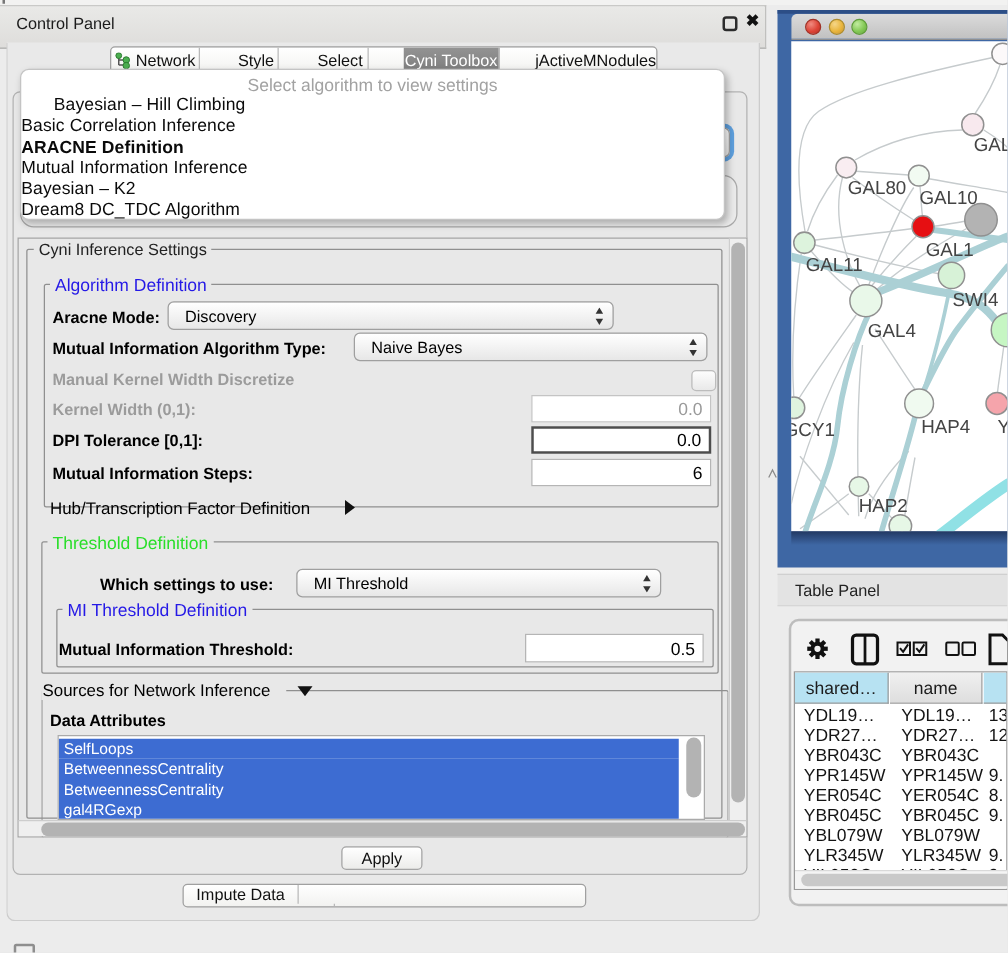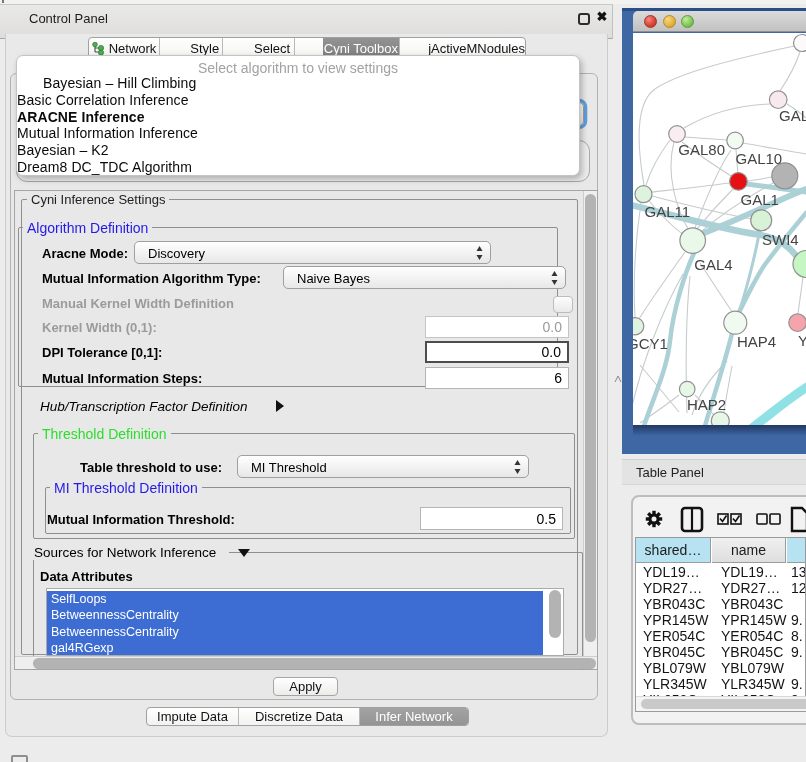--- a/index.html
+++ b/index.html
@@ -5,21 +5,21 @@
 * { margin:0; padding:0; box-sizing:border-box; }
 html,body { width:806px; height:762px; overflow:hidden; }
 body { font-family:"Liberation Sans", sans-serif; background:#ececec; position:relative; }
 #app { position:absolute; left:0; top:0; width:806px; height:762px; }
 .abs { position:absolute; }
 
 
 #cp-title { left:0; top:4px; width:613px; height:35px;
   background:linear-gradient(#e9e9e7,#dedddb);
   border-top:1px solid #c9c9c7; border-bottom:1px solid #a8a8a6; border-right:1px solid #c0c0be;
-  font-size:13px; color:#1b1b1b; line-height:28px; padding-left:29px; }
+  font-size:13px; color:#1b1b1b; line-height:28px; padding-left:13px; }
 #cp-float { left:578px; top:13px; width:12px; height:12px; border:2px solid #2c2c2c; border-radius:3px; }
 #cp-close { left:594px; top:5px; width:16px; height:24px; font-size:13px; font-weight:bold; color:#111; line-height:24px; text-align:center; }
 
 
 #dock { left:5px; top:34px; width:603px; height:703px; background:#e9e9e9;
   border:1px solid #cccccc; border-top:none; border-radius:0 0 7px 7px; }
 
 
 .seg { border:1px solid #a0a0a0; border-radius:4px; background:linear-gradient(#ffffff,#f2f2f0); display:flex; overflow:hidden; }
 .seg > div { border-right:1px solid #b9b9b9; display:flex; align-items:center; justify-content:center; font-size:13px; color:#111; }
@@ -40,41 +40,41 @@
 
 
 #scrollpane { left:14px; top:190px; width:584px; height:480px; border:1px solid #a5a5a5; background:#e8e8e8; }
 
 
 .group { position:absolute; border:1px solid #8f8f8f; border-radius:2px; }
 .gtitle { position:absolute; top:-8px; background:#e8e8e8; padding:0 4px; font-size:13px; white-space:nowrap; }
 
 .lbl { position:absolute; font-size:13px; font-weight:bold; color:#000; white-space:nowrap; }
 .lbl.dis { color:#9b9b9b; }
-.plain { position:absolute; font-size:13px; color:#000; white-space:nowrap;font-style:italic; }
+.plain { position:absolute; font-size:13px; color:#000; white-space:nowrap; }
 
 .combo { position:absolute; border:1px solid #9f9f9f; border-radius:5px;
   background:linear-gradient(#ffffff,#e7e7e7); font-size:13px; color:#000; }
 .combo span { position:absolute; left:13px; top:50%; transform:translateY(-50%); }
 .combo .arr { position:absolute; right:7px; top:50%; width:7px; height:14px; transform:translateY(-50%); }
 
 .field { position:absolute; background:#fff; border:1px solid #b5b5b5; font-size:14px; color:#000; text-align:right; padding-right:6px; }
 
 
 .sb-thumb { position:absolute; background:#b3b3b3; border-radius:6px; }
 
 
 #attr-list { left:46px; top:588px; width:518px; height:68px; background:#fff; border:1px solid #aaa; overflow:hidden; padding-top:2px; }
 .li { height:16.4px; background:#3d6cd2; color:#fff; font-size:12.5px; line-height:16.4px; padding-left:4px; width:496px; }
 
 
 #apply { left:273px; top:677px; width:65px; height:19px; border:1px solid #a5a5a5; border-radius:4px;
   background:linear-gradient(#ffffff,#ececea); font-size:13px; color:#111; text-align:center; line-height:17px; }
 
-#tabs-bot { left:146px; top:707px; width:323px; height:19px; }
+#tabs-bot { left:146px; top:707px; width:323px; height:19px;flex-direction:column; }
 #tabs-bot .b1{width:92px;} #tabs-bot .b2{width:121px;} #tabs-bot .b3{flex:1;}
 #tabs-bot > div.sel { background:linear-gradient(#a3a3a3,#949494); }
 
 
 #popup { z-index:5; left:16px; top:55px; width:564px; height:121px; background:#fff;
   border:1px solid #c4c4c4; border-radius:7px;
   box-shadow:2px 3px 6px rgba(0,0,0,0.26); }
 #popup .hdr { position:absolute; top:4px; left:0; width:100%; text-align:center; color:#a2a2a2; font-size:14px; }
 #popup .it { position:absolute; left:0px; font-size:14px; color:#0a0a0a; white-space:nowrap; letter-spacing:0.1px; }
 
@@ -132,21 +132,21 @@
   <div class="abs" id="content"></div>
   <div class="abs" id="combo-hidden"></div>
   <div class="abs" id="elem2"></div>
 
   <div class="abs" id="scrollpane"></div>
 
   <div class="group" style="left:21px; top:199px; width:557px; height:456px;">
     <div class="gtitle" style="left:5px; color:#222;">Cyni Inference Settings</div>
   </div>
 
-  <div class="group" style="left:18px; top:227px; width:540px; height:160px;">
+  <div class="group" style="left:35px; top:227px; width:540px; height:179px;">
     <div class="gtitle" style="left:4px; color:#2519e6; font-size:14px;">Algorithm Definition</div>
   </div>
 
   <div class="lbl" style="left:42px; top:246px;">Aracne Mode:</div>
   <div class="combo" style="left:134px; top:241px; width:357px; height:23px;">
     <span>Discovery</span>
     <svg class="arr" viewBox="0 0 7 14">
         <path d="M3.5 0 L6.5 5 L0.5 5 Z" fill="#333"></path>
         <path d="M3.5 14 L6.5 9 L0.5 9 Z" fill="#333"></path>
       </svg>
@@ -154,42 +154,42 @@
 
   <div class="lbl" style="left:42px; top:271px;">Mutual Information Algorithm Type:</div>
   <div class="combo" style="left:283px; top:266px; width:283px; height:23px;text-align:right;">
     <span>Naive Bayes</span>
     <svg class="arr" viewBox="0 0 7 14">
         <path d="M3.5 0 L6.5 5 L0.5 5 Z" fill="#333"></path>
         <path d="M3.5 14 L6.5 9 L0.5 9 Z" fill="#333"></path>
       </svg>
   </div>
 
-  <div class="lbl dis" style="left:42px; top:296px;">Manual Kernel Width Definition</div>
+  <div class="lbl dis" style="left:42px; top:296px;">Manual Kernel Width Discretize</div>
   <div class="abs" style="left:553px; top:296px; width:20px; height:17px; border:1px solid #bcbcbc; border-radius:4px; background:linear-gradient(#fdfdfd,#e9e9e9);"></div>
 
   <div class="lbl dis" style="left:42px; top:320px;">Kernel Width (0,1):</div>
   <div class="field" style="left:425px; top:316px; width:144px; height:22px; color:#9a9a9a; border-color:#c4c4c4; line-height:21px;">0.0</div>
 
   <div class="lbl" style="left:42px; top:345px;">DPI Tolerance [0,1]:</div>
   <div class="field" style="left:425px; top:341px; width:144px; height:22px; border:2px solid #4d4d4d; line-height:19px;">0.0</div>
 
   <div class="lbl" style="left:42px; top:371px;">Mutual Information Steps:</div>
   <div class="field" style="left:425px; top:367px; width:144px; height:22px; line-height:21px;">6</div>
 
   <div class="plain" style="left:40px; top:399px; font-size:13.5px;">Hub/Transcription Factor Definition</div>
   <svg class="abs" style="left:274px; top:399px;" width="12" height="14" viewBox="0 0 12 14">
       <path d="M2 1 L10 7 L2 13 Z" fill="#111"></path>
     </svg>
 
   <div class="group" style="left:33px; top:433px; width:542px; height:106px;">
     <div class="gtitle" style="left:4px; color:#2ade2a; font-size:14px;">Threshold Definition</div>
   </div>
 
-  <div class="lbl" style="left:80px; top:460px;">Table threshold to use:</div>
+  <div class="lbl" style="left:80px; top:460px;">Which settings to use:</div>
   <div class="combo" style="left:237px; top:455px; width:292px; height:23px;">
     <span>MI Threshold</span>
     <svg class="arr" viewBox="0 0 7 14">
         <path d="M3.5 0 L6.5 5 L0.5 5 Z" fill="#333"></path>
         <path d="M3.5 14 L6.5 9 L0.5 9 Z" fill="#333"></path>
       </svg>
   </div>
 
   <div class="group" style="left:45px; top:487px; width:526px; height:47px;">
     <div class="gtitle" style="left:4px; color:#2519e6; font-size:14px;">MI Threshold Definition</div>
@@ -226,21 +226,21 @@
     <div class="b2">Discretize Data</div>
     <div class="b3 sel">Infer Network</div>
   </div>
 
   <div class="abs" id="bl-icon"></div>
 
   <div class="abs" id="popup">
     <div class="hdr">Select algorithm to view settings</div>
     <div class="it" style="top:19px;padding-left:26px;">Bayesian – Hill Climbing</div>
     <div class="it" style="top:35.8px;">Basic Correlation Inference</div>
-    <div class="it" style="top:52.6px; font-weight:bold;">ARACNE Inference</div>
+    <div class="it" style="top:52.6px; font-weight:bold;">ARACNE Definition</div>
     <div class="it" style="top:69.4px;">Mutual Information Inference</div>
     <div class="it" style="top:86.2px;">Bayesian – K2</div>
     <div class="it" style="top:103px;">Dream8 DC_TDC Algorithm</div>
   </div>
 
   <div class="abs" id="netwin-frame"></div>
   <div class="abs" style="left:622px; top:8px; width:184px; height:3px; background:#2c4e86;"></div>
   <div class="abs" id="netwin">
     <div id="net-title">
       <div class="tl" style="left:11px; background:radial-gradient(circle at 35% 30%, #f08b80, #dd4437 55%, #b33226); border:0.5px solid #a03227;"></div>

